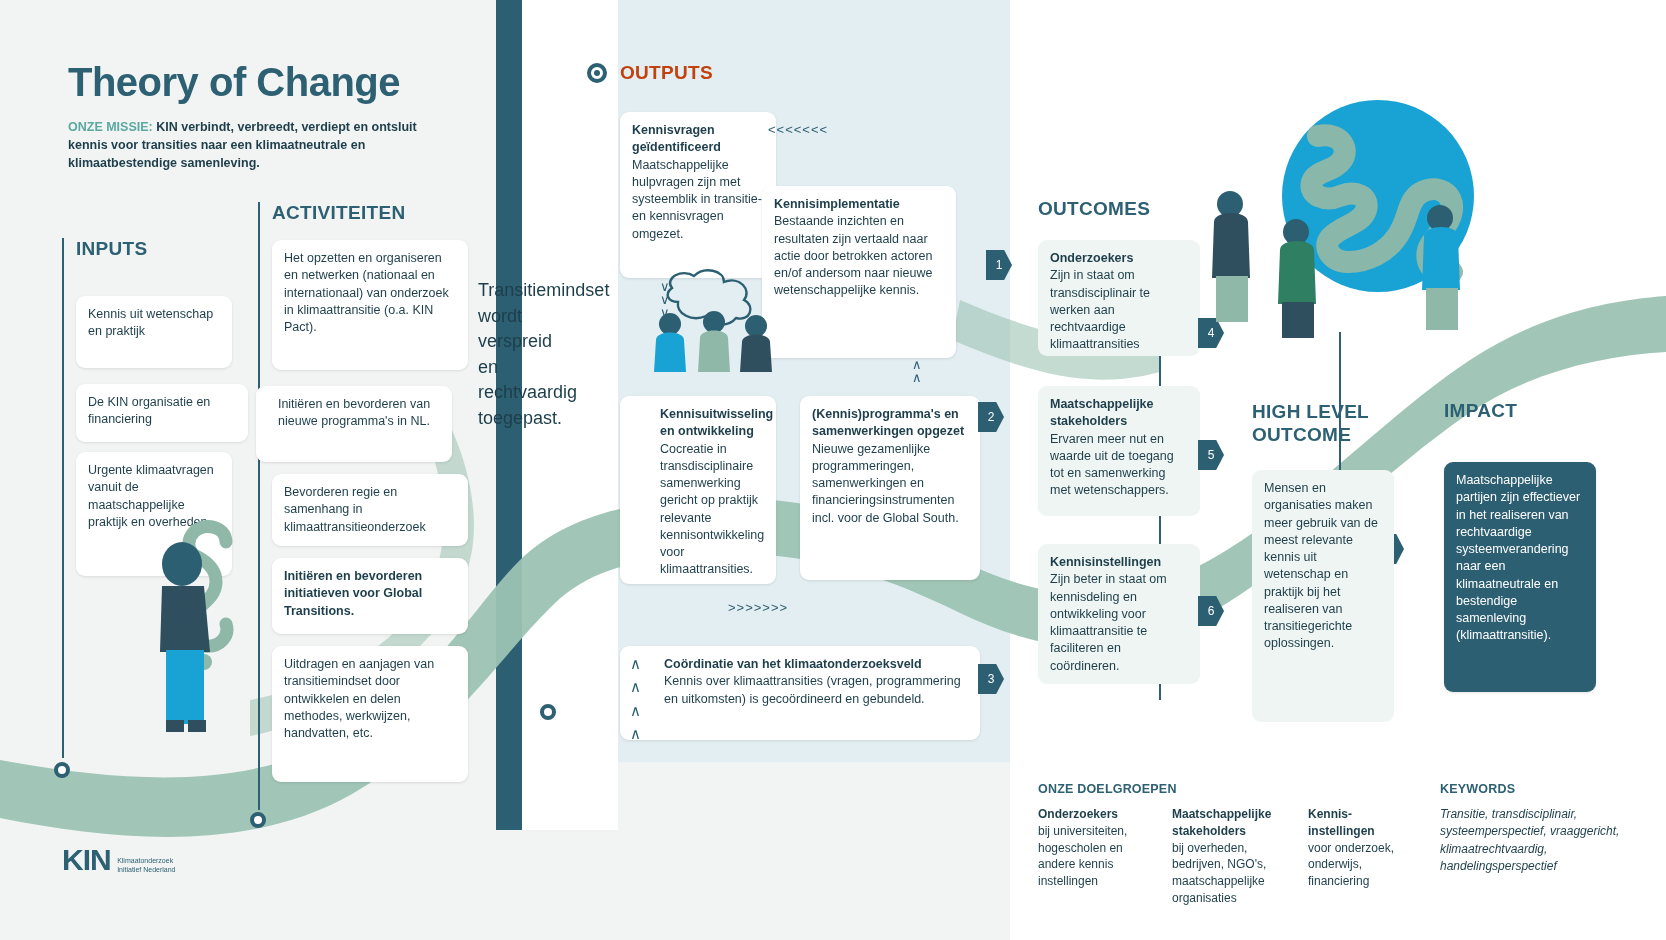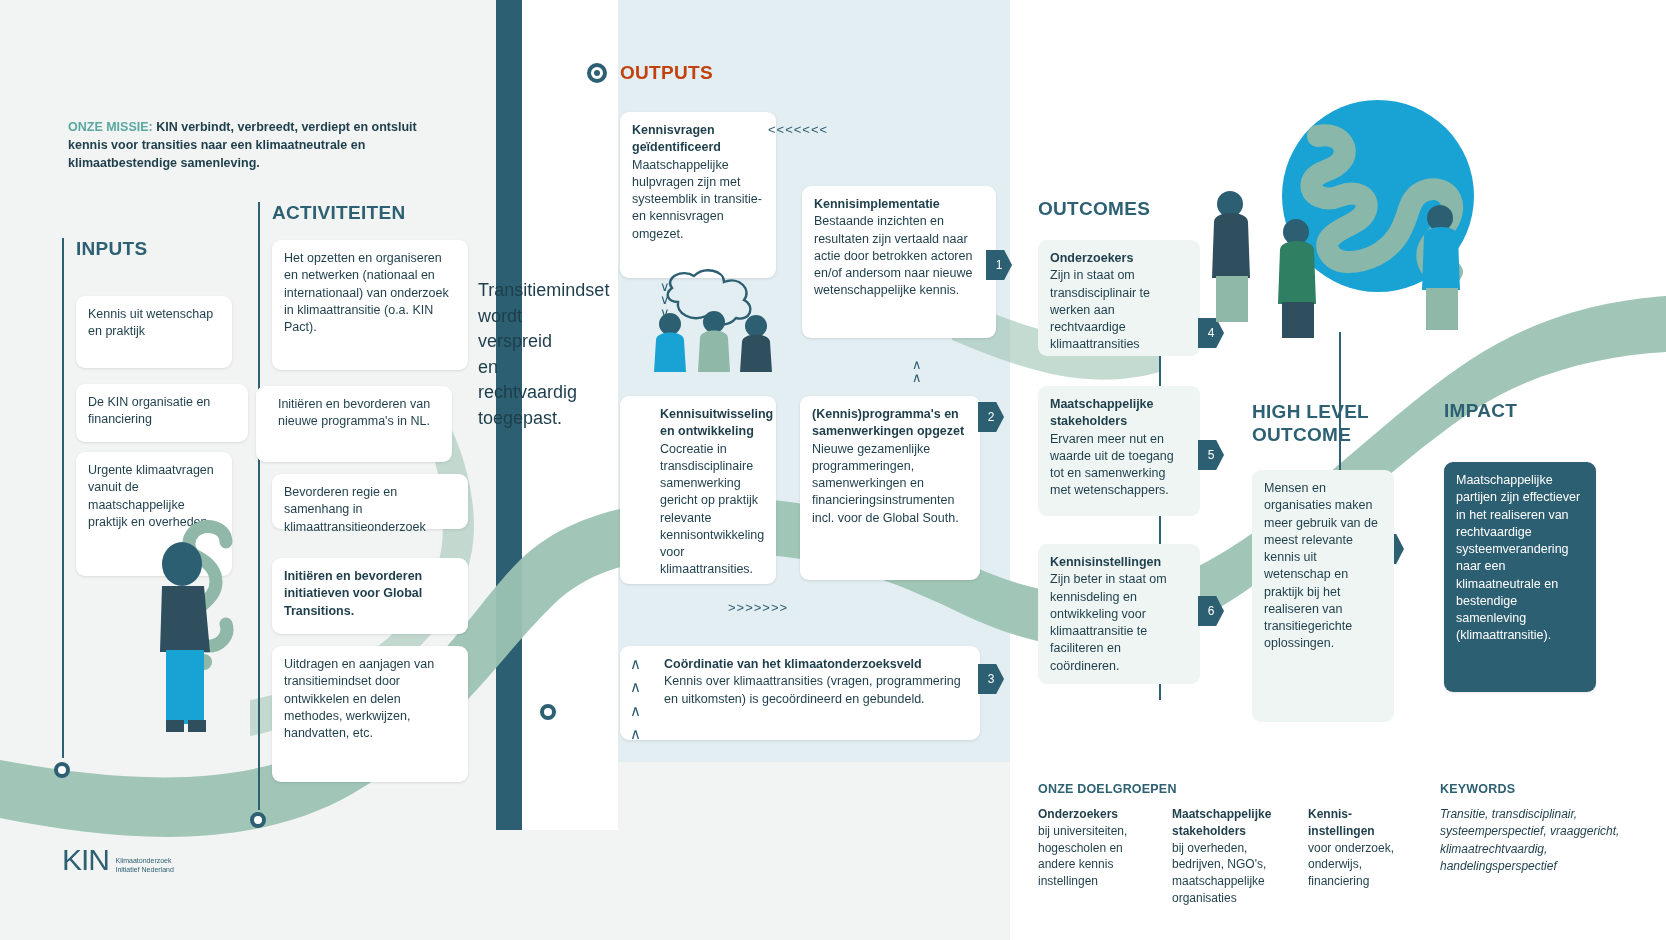--- a/index.html
+++ b/index.html
@@ -219,21 +219,21 @@
 
   
   .logo {
     position: absolute;
     left: 62px;
     top: 845px;
     color: #2d6072;
   }
   .logo-kin {
     font-size: 30px;
-    font-weight: normal;
+    font-weight: bold;
     letter-spacing: -1px;
     line-height: 1;
   }
   .logo-sub {
     font-size: 7px;
     line-height: 1.25;
     margin-left: 2px;
   }
 
   
@@ -284,54 +284,55 @@
              C880,574 812,552 722,554 C648,556 592,566 552,606
              C500,656 452,736 352,794 C250,852 120,842 0,818 Z" fill="#9cc3b3" opacity="0.95"></path>
     <path d="M452,430 C470,470 480,520 470,560 C460,606 430,640 396,668
              C350,706 300,726 250,736 L250,700 C300,690 348,672 388,638
              C420,610 438,578 442,544 C446,500 438,464 424,430 Z" fill="#9cc3b3" opacity="0.55"></path>
     <path d="M960,300 C1030,330 1090,350 1160,330 L1160,372 C1086,392 1024,370 952,340 Z" fill="#9cc3b3" opacity="0.6"></path>
     <line x1="1160" y1="292" x2="1160" y2="700" stroke="#2d6072" stroke-width="2"></line>
     <line x1="1340" y1="332" x2="1340" y2="700" stroke="#2d6072" stroke-width="2"></line>
   </svg>
 
+  <div class="title">Theory of Change</div>
   <div class="mission">
     <span class="lead">ONZE MISSIE:</span><span class="rest"> KIN verbindt, verbreedt, verdiept en ontsluit kennis voor transities naar een klimaatneutrale en klimaatbestendige samenleving.</span>
   </div>
 
   <div class="col-head" style="left:76px; top:238px;">INPUTS</div>
   <div class="vline" style="left:62px; top:238px; height:520px;"></div>
   <div class="node-dot" style="left:54px; top:762px;"></div>
 
   <div class="card" style="left:76px; top:296px; width:156px; height:72px;">Kennis uit wetenschap en praktijk</div>
   <div class="card" style="left:76px; top:384px; width:172px; height:58px;">De KIN organisatie en financiering</div>
   <div class="card" style="left:76px; top:452px; width:156px; height:124px;">Urgente klimaatvragen vanuit de maatschappelijke praktijk en overheden</div>
 
   <div class="col-head" style="left:272px; top:202px;">ACTIVITEITEN</div>
   <div class="vline" style="left:258px; top:202px; height:608px;"></div>
   <div class="node-dot" style="left:250px; top:812px;"></div>
   <div class="node-dot" style="left:540px; top:704px;"></div>
 
   <div class="card" style="left:272px; top:240px; width:196px; height:130px;">Het opzetten en organiseren en netwerken (nationaal en internationaal) van onderzoek in klimaattransitie (o.a. KIN Pact).</div>
   <div class="card" style="left:256px; top:386px; width:196px; height:76px;text-align:center;">Initiëren en bevorderen van nieuwe programma's in NL.</div>
-  <div class="card" style="left:272px; top:474px; width:196px; height:55px;">Bevorderen regie en samenhang in klimaattransitieonderzoek</div>
+  <div class="card" style="left:272px; top:474px; width:196px; height:72px;">Bevorderen regie en samenhang in klimaattransitieonderzoek</div>
   <div class="card" style="left:272px; top:558px; width:196px; height:76px;font-weight:bold;">Initiëren en bevorderen initiatieven voor Global Transitions.</div>
   <div class="card" style="left:272px; top:646px; width:196px; height:136px;">Uitdragen en aanjagen van transitiemindset door ontwikkelen en delen methodes, werkwijzen, handvatten, etc.</div>
 
   <div class="transitie-text">Transitiemindset wordt verspreid en rechtvaardig toegepast.</div>
 
   <div class="dot-ring"></div>
   <div class="outputs-head">OUTPUTS</div>
 
   <div class="card" style="left:620px; top:112px; width:156px; height:166px;">
     <span class="hd">Kennisvragen geïdentificeerd</span>
     <span>Maatschappelijke hulpvragen zijn met systeemblik in transitie- en kennisvragen omgezet.</span>
   </div>
 
-  <div class="card" style="left:802px; top:186px; width:194px; height:152px;">
+  <div class="card" style="left:762px; top:186px; width:194px; height:172px;">
     <span class="hd">Kennisimplementatie</span>
     <span>Bestaande inzichten en resultaten zijn vertaald naar actie door betrokken actoren en/of andersom naar nieuwe wetenschappelijke kennis.</span>
   </div>
 
   <div class="card" style="left:620px; top:396px; width:156px; height:188px;padding-left:40px;">
     <span class="hd">Kennisuitwisseling en ontwikkeling</span>
     <span>Cocreatie in transdisciplinaire samenwerking gericht op praktijk relevante kennisontwikkeling voor klimaattransities.</span>
   </div>
 
   <div class="card" style="left:800px; top:396px; width:180px; height:184px;">

